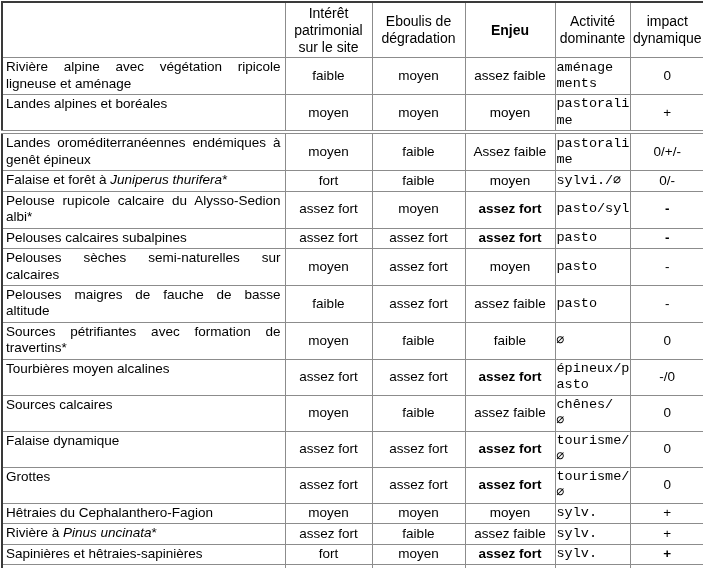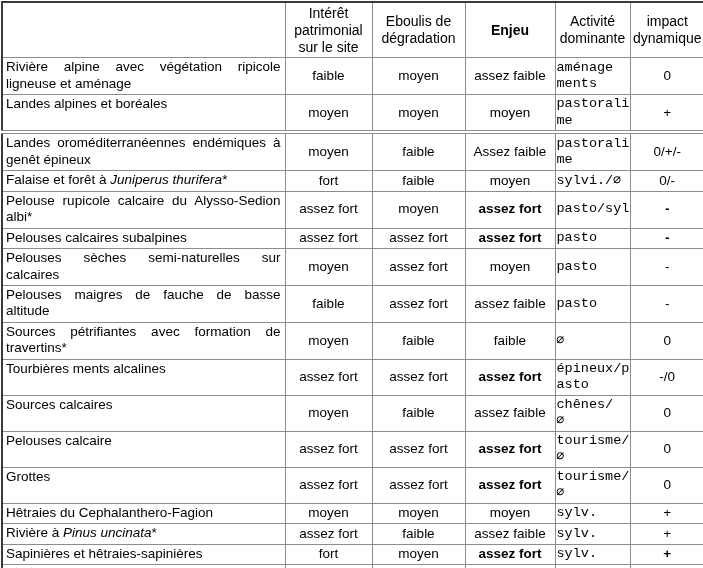--- a/index.html
+++ b/index.html
@@ -165,41 +165,41 @@
   <tr>
     <td class="habitat-cell"><span>Sources pétrifiantes avec formation de travertins*</span><span class="italic"></span><span></span></td>
     <td class="center-cell">moyen</td>
     <td class="center-cell">faible</td>
     <td class="center-cell enjeu-cell">faible</td>
     <td class="activite-cell">∅</td>
     <td class="center-cell impact-cell">0</td>
   </tr>
 
   <tr>
-    <td class="habitat-cell"><span>Tourbières ments alcalines</span><span class="italic"></span><span></span></td>
+    <td class="habitat-cell"><span>Tourbières moyen alcalines</span><span class="italic"></span><span></span></td>
     <td class="center-cell">assez fort</td>
     <td class="center-cell">assez fort</td>
     <td class="center-cell enjeu-cell bold">assez fort</td>
     <td class="activite-cell">épineux/p
 asto</td>
     <td class="center-cell impact-cell">-/0</td>
   </tr>
 
   <tr>
     <td class="habitat-cell"><span>Sources calcaires</span><span class="italic"></span><span></span></td>
     <td class="center-cell">moyen</td>
     <td class="center-cell">faible</td>
     <td class="center-cell enjeu-cell">assez faible</td>
     <td class="activite-cell">chênes/
 ∅</td>
     <td class="center-cell impact-cell">0</td>
   </tr>
 
   <tr>
-    <td class="habitat-cell"><span>Pelouses calcaire</span><span class="italic"></span><span></span></td>
+    <td class="habitat-cell"><span>Falaise dynamique</span><span class="italic"></span><span></span></td>
     <td class="center-cell">assez fort</td>
     <td class="center-cell">assez fort</td>
     <td class="center-cell enjeu-cell bold">assez fort</td>
     <td class="activite-cell">tourisme/
 ∅</td>
     <td class="center-cell impact-cell">0</td>
   </tr>
 
   <tr>
     <td class="habitat-cell"><span>Grottes</span><span class="italic"></span><span></span></td>

